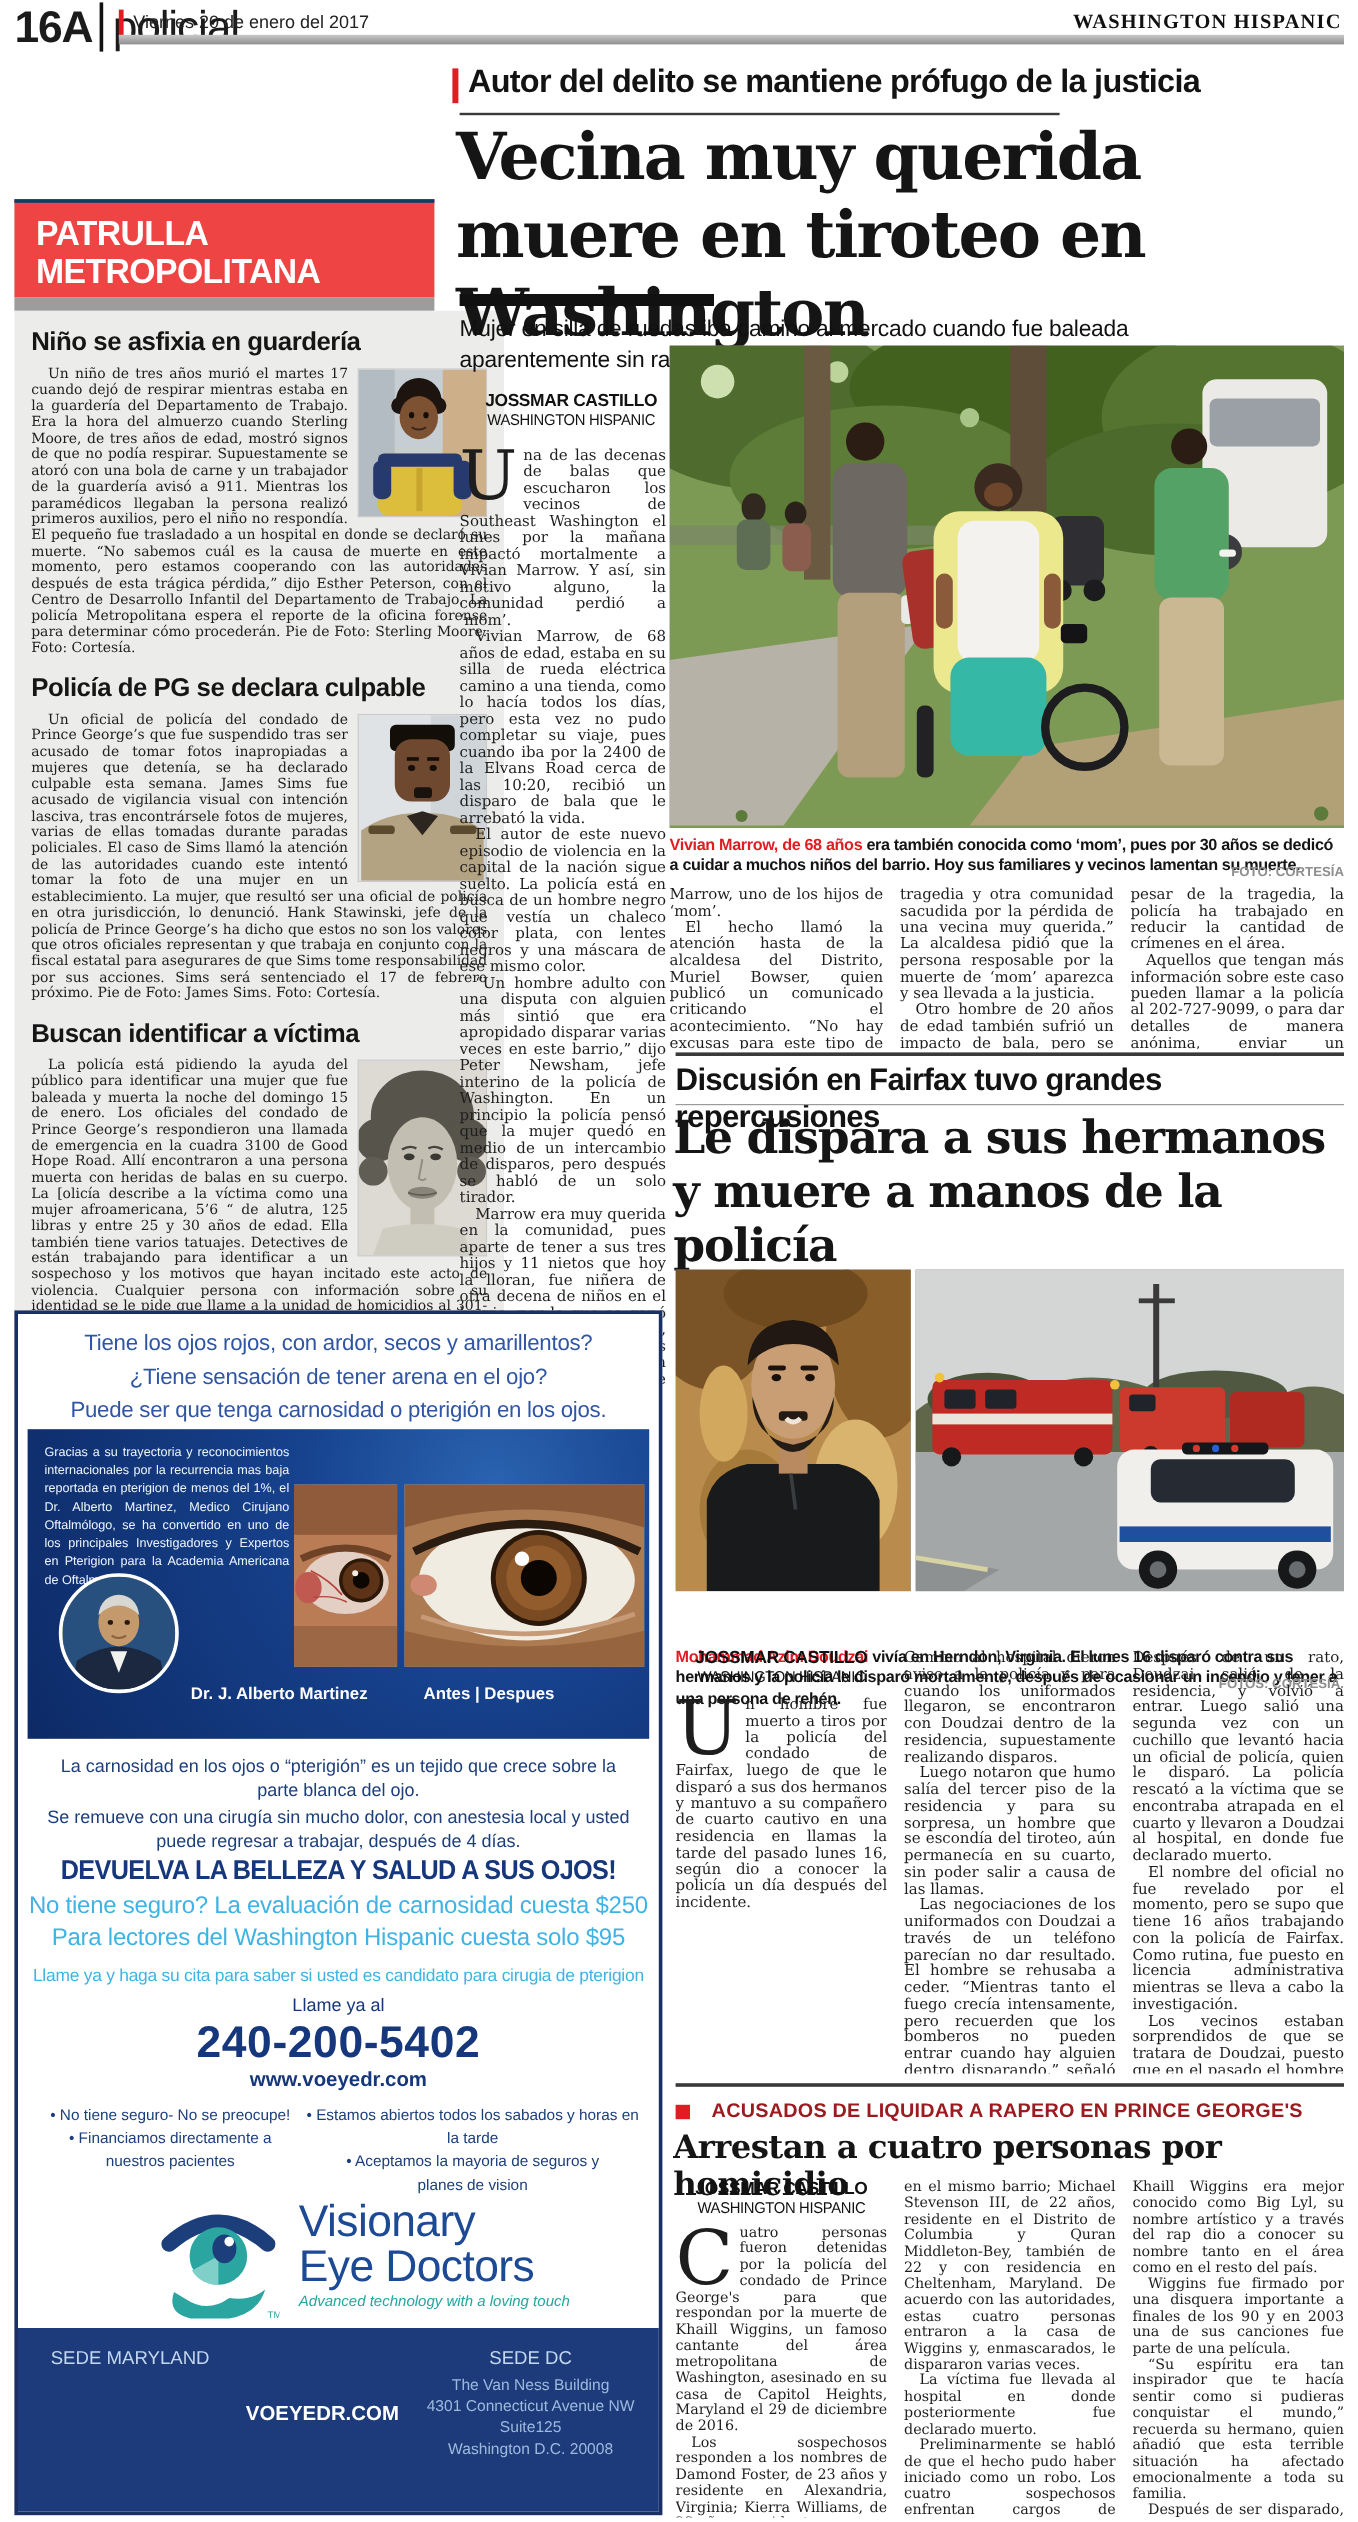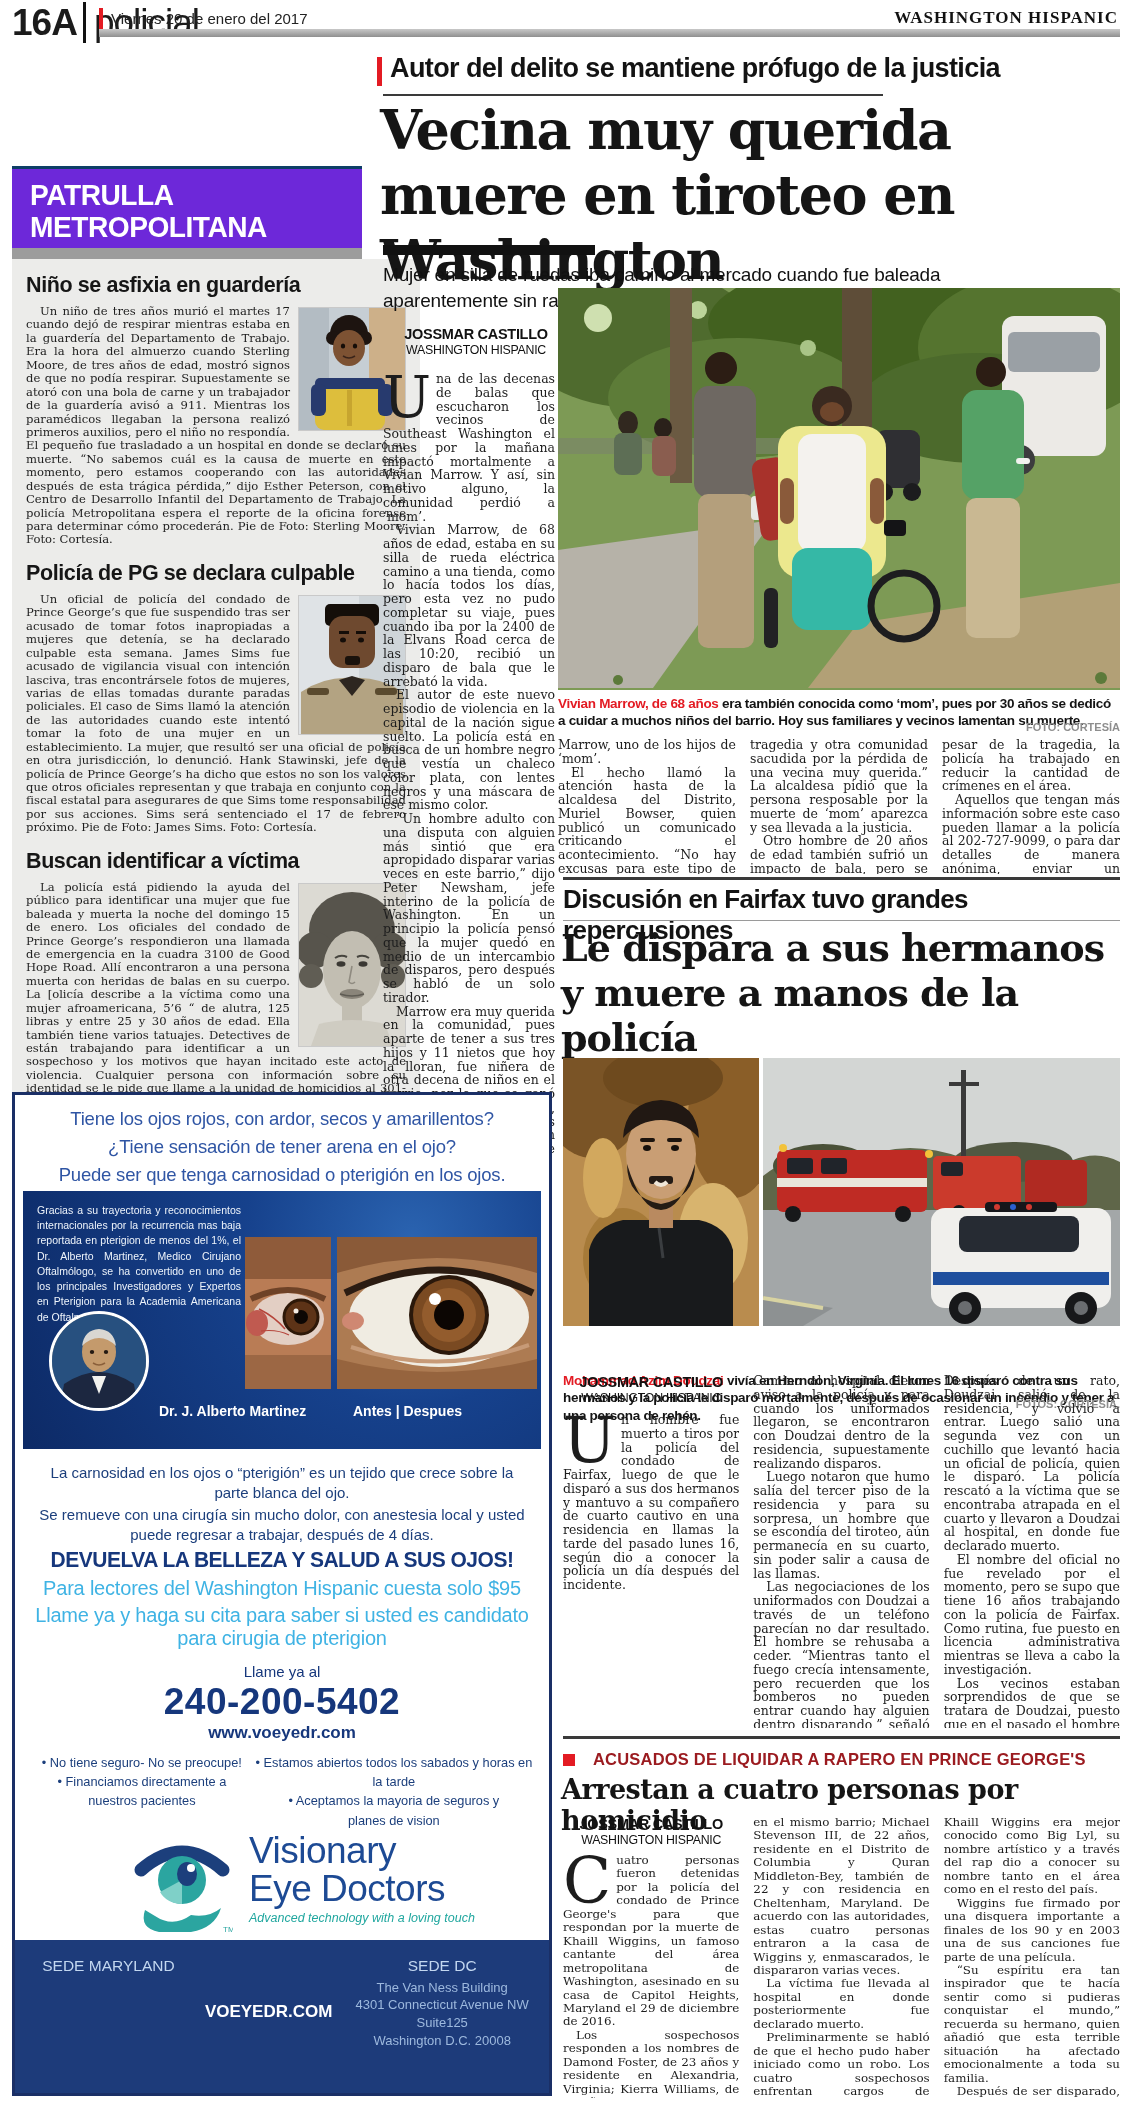--- a/index.html
+++ b/index.html
@@ -8,21 +8,21 @@
   .abs{position:absolute}
   .sans{font-family:"Liberation Sans",sans-serif}
   
   .pg-label{font-size:37px;letter-spacing:-1px}
   .pg-label b{font-weight:bold}
   .pg-label .sec{font-weight:normal;border-left:3px solid #111;padding-left:8px;margin-left:6px}
   .date{font-size:15px;color:#222}
   .masthead{font-family:"Liberation Serif",serif;font-weight:bold;font-size:17px;letter-spacing:1px;color:#111}
   .graybar{background:linear-gradient(180deg,#c8c8c8,#8f8f8f)}
   
-  .patrol-box{background:#6d28d9;color:#fff;padding:10px 0 0 18px;border-top:3px solid #0d3e66}
+  .patrol-box{background:#ef4444;color:#fff;padding:10px 0 0 18px;border-top:3px solid #0d3e66}
   .patrol-box p{font-family:"Liberation Sans",sans-serif;font-weight:bold;font-size:29px;line-height:1.12;letter-spacing:-0.5px;transform:scaleX(.97);transform-origin:left}
   .graystrip{background:#9c9c9c}
   .lc-wrap{background:#ececea;padding:12px 14px;overflow:hidden}
   .lc-art{overflow:hidden;margin-bottom:12px}
   .lc-art h2{font-family:"Liberation Sans",sans-serif;font-size:21.5px;letter-spacing:-0.4px;margin:2px 0 7px;color:#161616}
   .lc-photo{float:right;margin:2px 0 5px 8px;border:1px solid #c9c9c9;line-height:0}
   .lc-body p{font-size:11.6px;line-height:1.16;text-align:justify;text-indent:14px;color:#1d1d1d}
   
   .kicker{font-family:"Liberation Sans",sans-serif;font-weight:bold;letter-spacing:-0.6px;color:#131313}
   .redbar{background:#e31b23}
@@ -443,20 +443,21 @@
         </svg>
       </div>
       <div class="abs wlabel" style="left:136px;top:212px">Dr. J. Alberto Martinez</div>
       <div class="abs wlabel" style="left:330px;top:212px">Antes  |  Despues</div>
     </div>
 
     <div class="abs explain" style="left:20px;top:368px;width:494px">La carnosidad en los ojos o “pterigión” es un tejido que crece sobre la parte blanca del ojo.</div>
     <div class="abs explain" style="left:20px;top:410px;width:494px">Se remueve con una cirugía sin mucho dolor, con anestesia local y usted puede regresar a trabajar, después de 4 días.</div>
     <div class="abs banner" style="left:8px;top:452px;width:518px">DEVUELVA LA BELLEZA Y SALUD A SUS OJOS!</div>
     <div class="abs offers" style="left:8px;top:482px;width:518px">
+        <p>No tiene seguro? La evaluación de carnosidad cuesta  $250</p>
         <p>Para lectores del Washington Hispanic cuesta solo $95</p>
         <p>Llame ya y haga su cita para saber si usted es candidato para cirugia de pterigion</p>
       </div>
     <div class="abs call" style="left:8px;top:568px;width:518px">Llame ya al</div>
     <div class="abs phone" style="left:8px;top:586px;width:518px">240-200-5402</div>
     <div class="abs www" style="left:8px;top:628px;width:518px">www.voeyedr.com</div>
 
     <div class="abs bullets" style="left:16px;top:658px;width:504px">
       <div class="bl">
           <p>• No tiene seguro- No se preocupe!</p>

